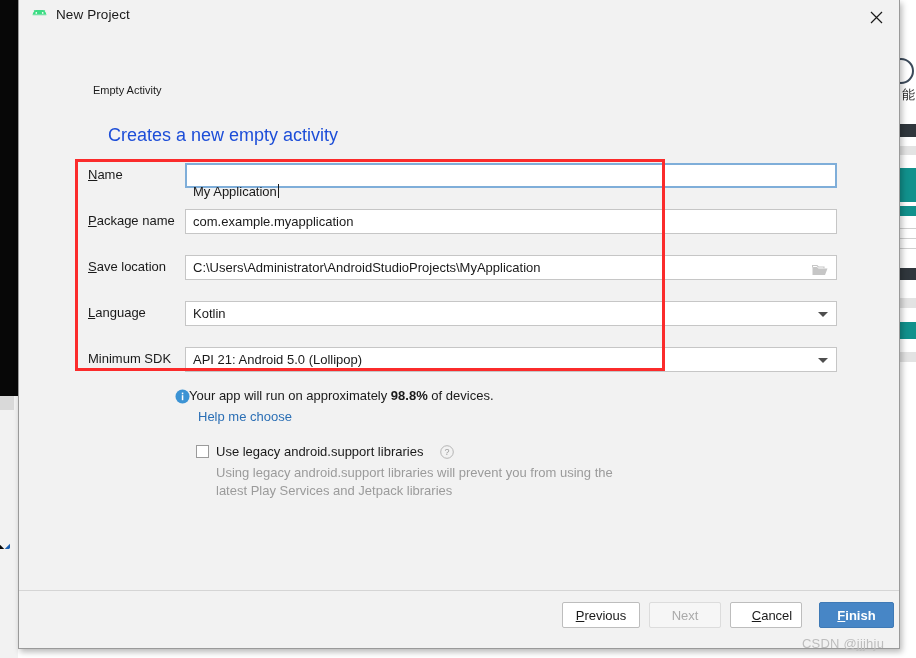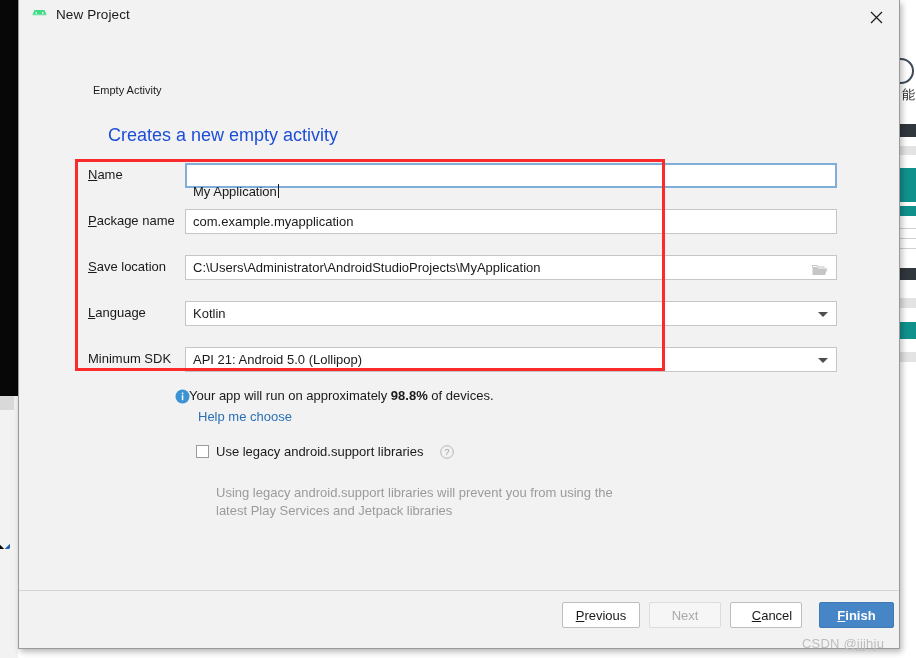--- a/index.html
+++ b/index.html
@@ -264,21 +264,21 @@
     cursor: pointer;
   }
   #legacy-help {
     position: absolute;
     left: 421px; top: 413px;
     width: 14px; height: 14px;
     cursor: pointer;
   }
   #legacy-desc {
     position: absolute;
-    left: 197px; top: 452px;
+    left: 197px; top: 432px;
     width: 420px;
     font-size: 13px;
     line-height: 18px;
     color: #9b9b9b;
   }
 
   
   #footer-sep {
     position: absolute;
     left: 0; bottom: 57px;

